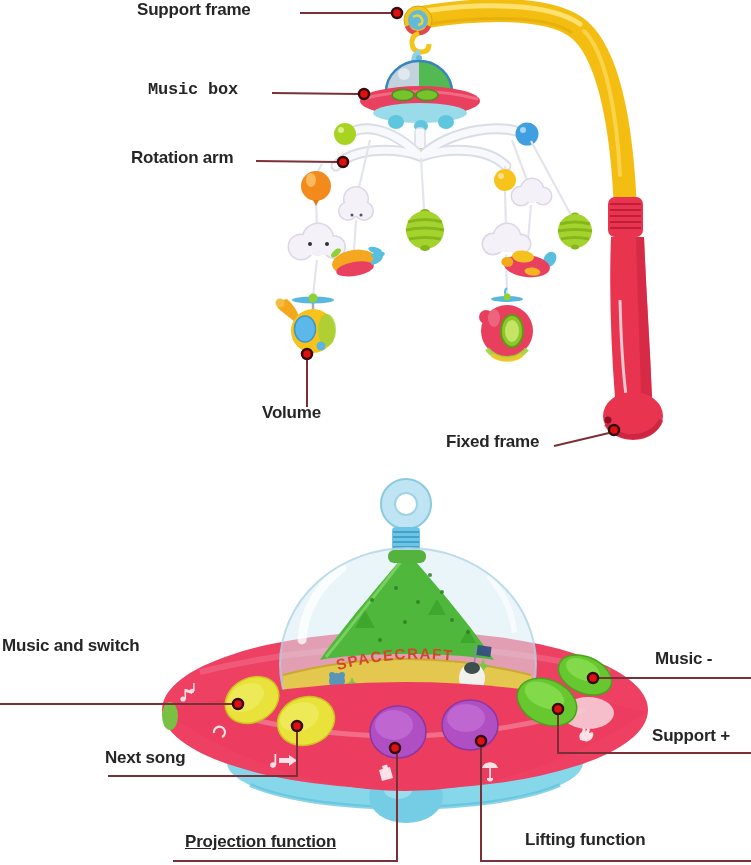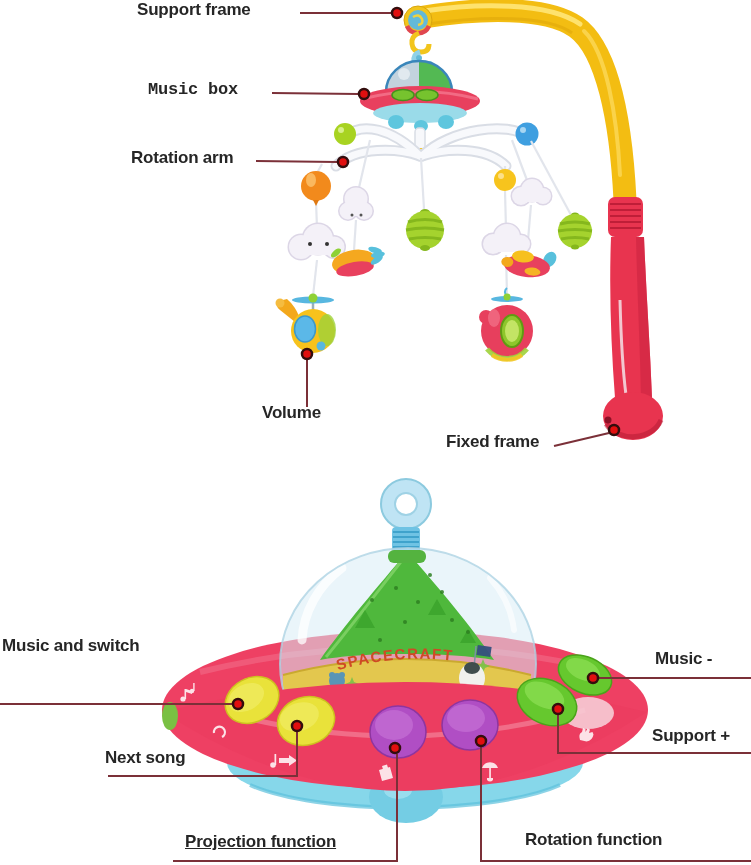--- a/index.html
+++ b/index.html
@@ -383,15 +383,15 @@
 <div class="callout" style="left:137px;top:1px;">Support frame</div>
 <div class="callout" style="left:148px;top:81px;font-family:Liberation Mono, monospace;">Music box</div>
 <div class="callout" style="left:131px;top:149px;">Rotation arm</div>
 <div class="callout" style="left:262px;top:404px;">Volume</div>
 <div class="callout" style="left:446px;top:433px;">Fixed frame</div>
 <div class="callout" style="left:2px;top:637px;">Music and switch</div>
 <div class="callout" style="left:105px;top:749px;">Next song</div>
 <div class="callout" style="left:655px;top:650px;">Music -</div>
 <div class="callout" style="left:652px;top:727px;">Support +</div>
 <div class="callout" style="left:185px;top:833px;text-decoration:underline;">Projection function</div>
-<div class="callout" style="left:525px;top:831px;">Rotation function</div>
+<div class="callout" style="left:525px;top:831px;">Lifting function</div>
 
 </div>
 
 </body></html>

